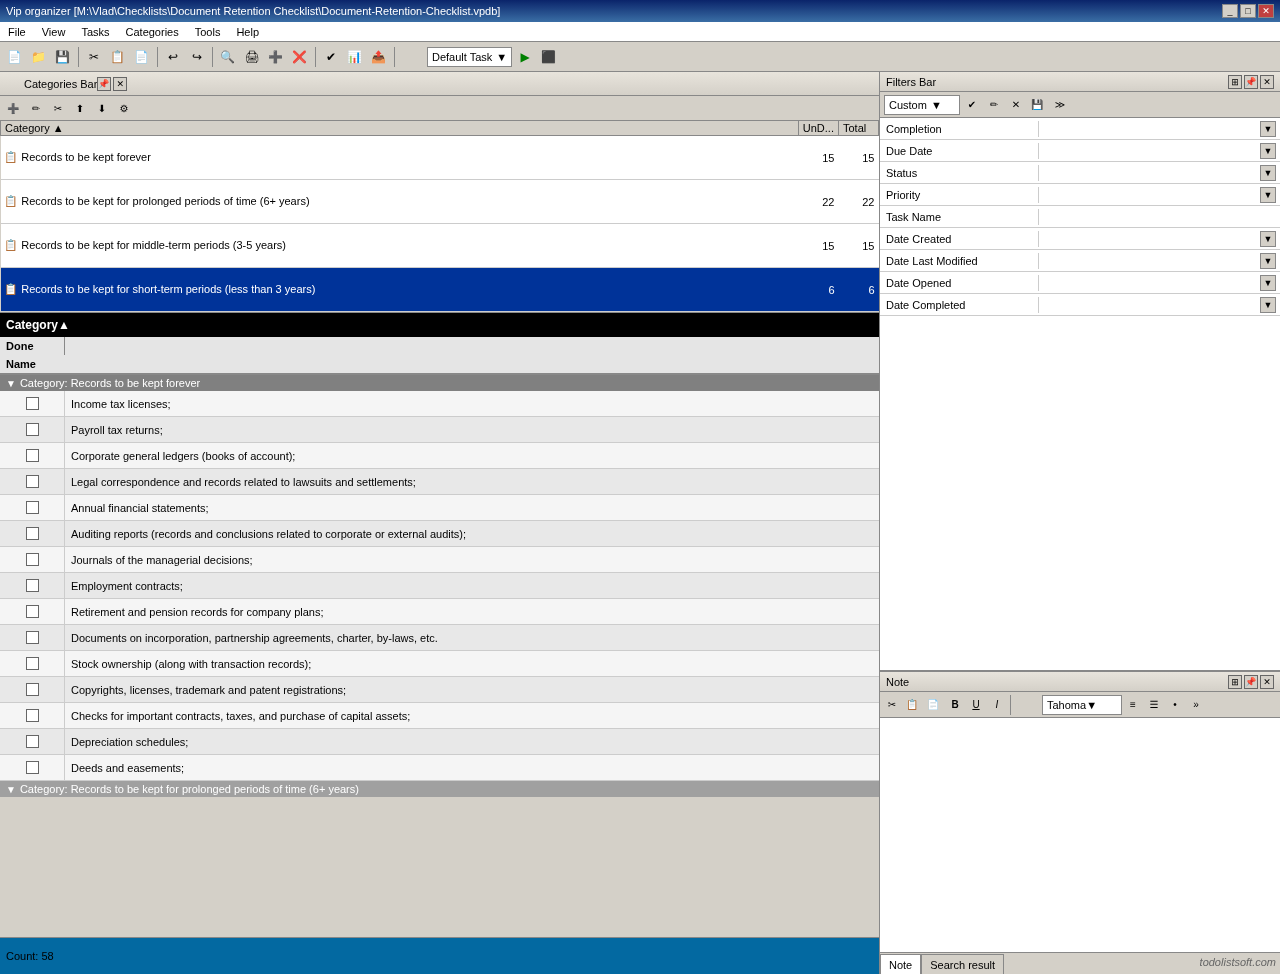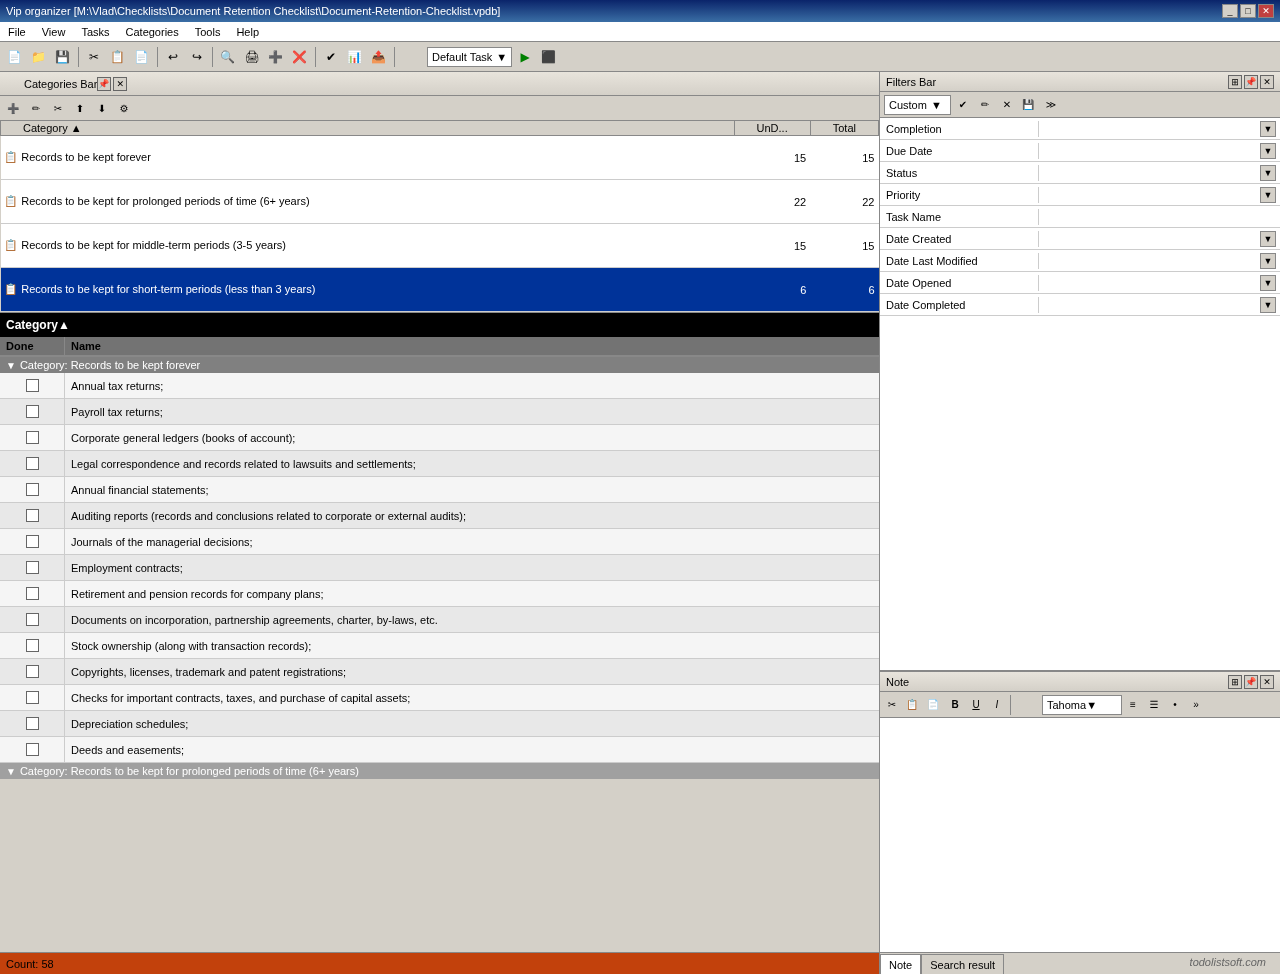--- a/index.html
+++ b/index.html
@@ -111,21 +111,21 @@
       border: 1px solid transparent;
       display: flex; align-items: center; justify-content: center;
       cursor: pointer; font-size: 10px;
     }
 
     
     .cat-table { width: 100%; border-collapse: collapse; }
     .cat-table th {
       background: #d4d0c8;
       border: 1px solid #888;
-      padding: 1px 22px;
+      padding: 1px 4px;
       text-align: left;
       font-size: 11px;
       font-weight: normal;
     }
     .cat-table td {
       padding: 15px 4px;
       font-size: 11px;
       border-bottom: 1px solid #ccc;
     }
     .cat-row-selected { background: #003399; color: white; }
@@ -147,22 +147,23 @@
 
     
     .task-area {
       flex: 1;
       display: flex;
       flex-direction: column;
       overflow: hidden;
     }
     .task-table-header {
       display: flex;
-      background: #737373;
+      background: #e5e5e5;
       border-bottom: 2px solid #888;
+      flex-direction: column;
     }
     .task-col-done {
       width: 65px;
       padding: 3px 6px;
       border-right: 1px solid #888;
       font-weight: bold;
       font-size: 11px;
       flex-shrink: 0;
     }
     .task-col-name {
@@ -213,25 +214,25 @@
       font-size: 11px;
     }
     .task-checkbox {
       width: 13px; height: 13px;
       border: 1px solid #666;
       background: white;
     }
 
     
     .count-bar {
-      background: #c2410c;
+      background: #0369a1;
       border-top: 1px solid #888;
       padding: 2px 6px;
       font-size: 11px;
-      height: 22px;
+      height: 37px;
       display: flex;
       align-items: center;
     }
 
     
     .right-panel {
       width: 400px;
       display: flex;
       flex-direction: column;
       background: #d4d0c8;
@@ -248,21 +249,21 @@
       font-size: 11px;
     }
 
     .filters-toolbar {
       display: flex; align-items: center; padding: 2px 4px; gap: 2px;
       height: 26px; background: #d4d0c8; border-bottom: 1px solid #888;
     }
     .filter-dropdown {
       display: flex; align-items: center;
       background: white; border: 1px solid #888;
-      padding: 1px 4px; height: 20px; font-size: 11px; width: 67px;
+      padding: 1px 4px; height: 20px; font-size: 11px; width: 76px;
     }
 
     
     .filter-section { background: white; flex: 1; overflow-y: auto; }
     .filter-row {
       display: flex;
       align-items: center;
       border-bottom: 1px solid #ccc;
       height: 22px;
     }
@@ -333,21 +334,21 @@
       font-size: 11px;
       height: 20px;
       display: flex; align-items: center;
     }
     .bottom-tab.active { background: white; }
 
     
     .watermark {
       position: absolute;
       bottom: 6px;
-      right: 14px;
+      right: 4px;
       font-size: 11px;
       color: #666;
       font-style: italic;
     }
 
     .scrollbar-area { overflow-y: scroll; }
     .scrollbar-area::-webkit-scrollbar { width: 16px; }
     .scrollbar-area::-webkit-scrollbar-track { background: #d4d0c8; }
     .scrollbar-area::-webkit-scrollbar-thumb { background: #a0a0a0; border: 1px solid #888; }
 
@@ -486,21 +487,21 @@
 
       <div class="task-list scrollbar-area" id="task-list-container">
       <div class="category-group-header">
             <span class="expand-icon">▼</span>
             <span>Category: Records to be kept forever</span>
           </div>
           <div class="task-row">
         <div class="task-checkbox-cell">
           <div class="task-checkbox"></div>
         </div>
-        <div class="task-name-cell">Annual tax returns;</div>
+        <div class="task-name-cell">Income tax licenses;</div>
       </div>
           <div class="task-row">
         <div class="task-checkbox-cell">
           <div class="task-checkbox"></div>
         </div>
         <div class="task-name-cell">Payroll tax returns;</div>
       </div>
           <div class="task-row">
         <div class="task-checkbox-cell">
           <div class="task-checkbox"></div>

